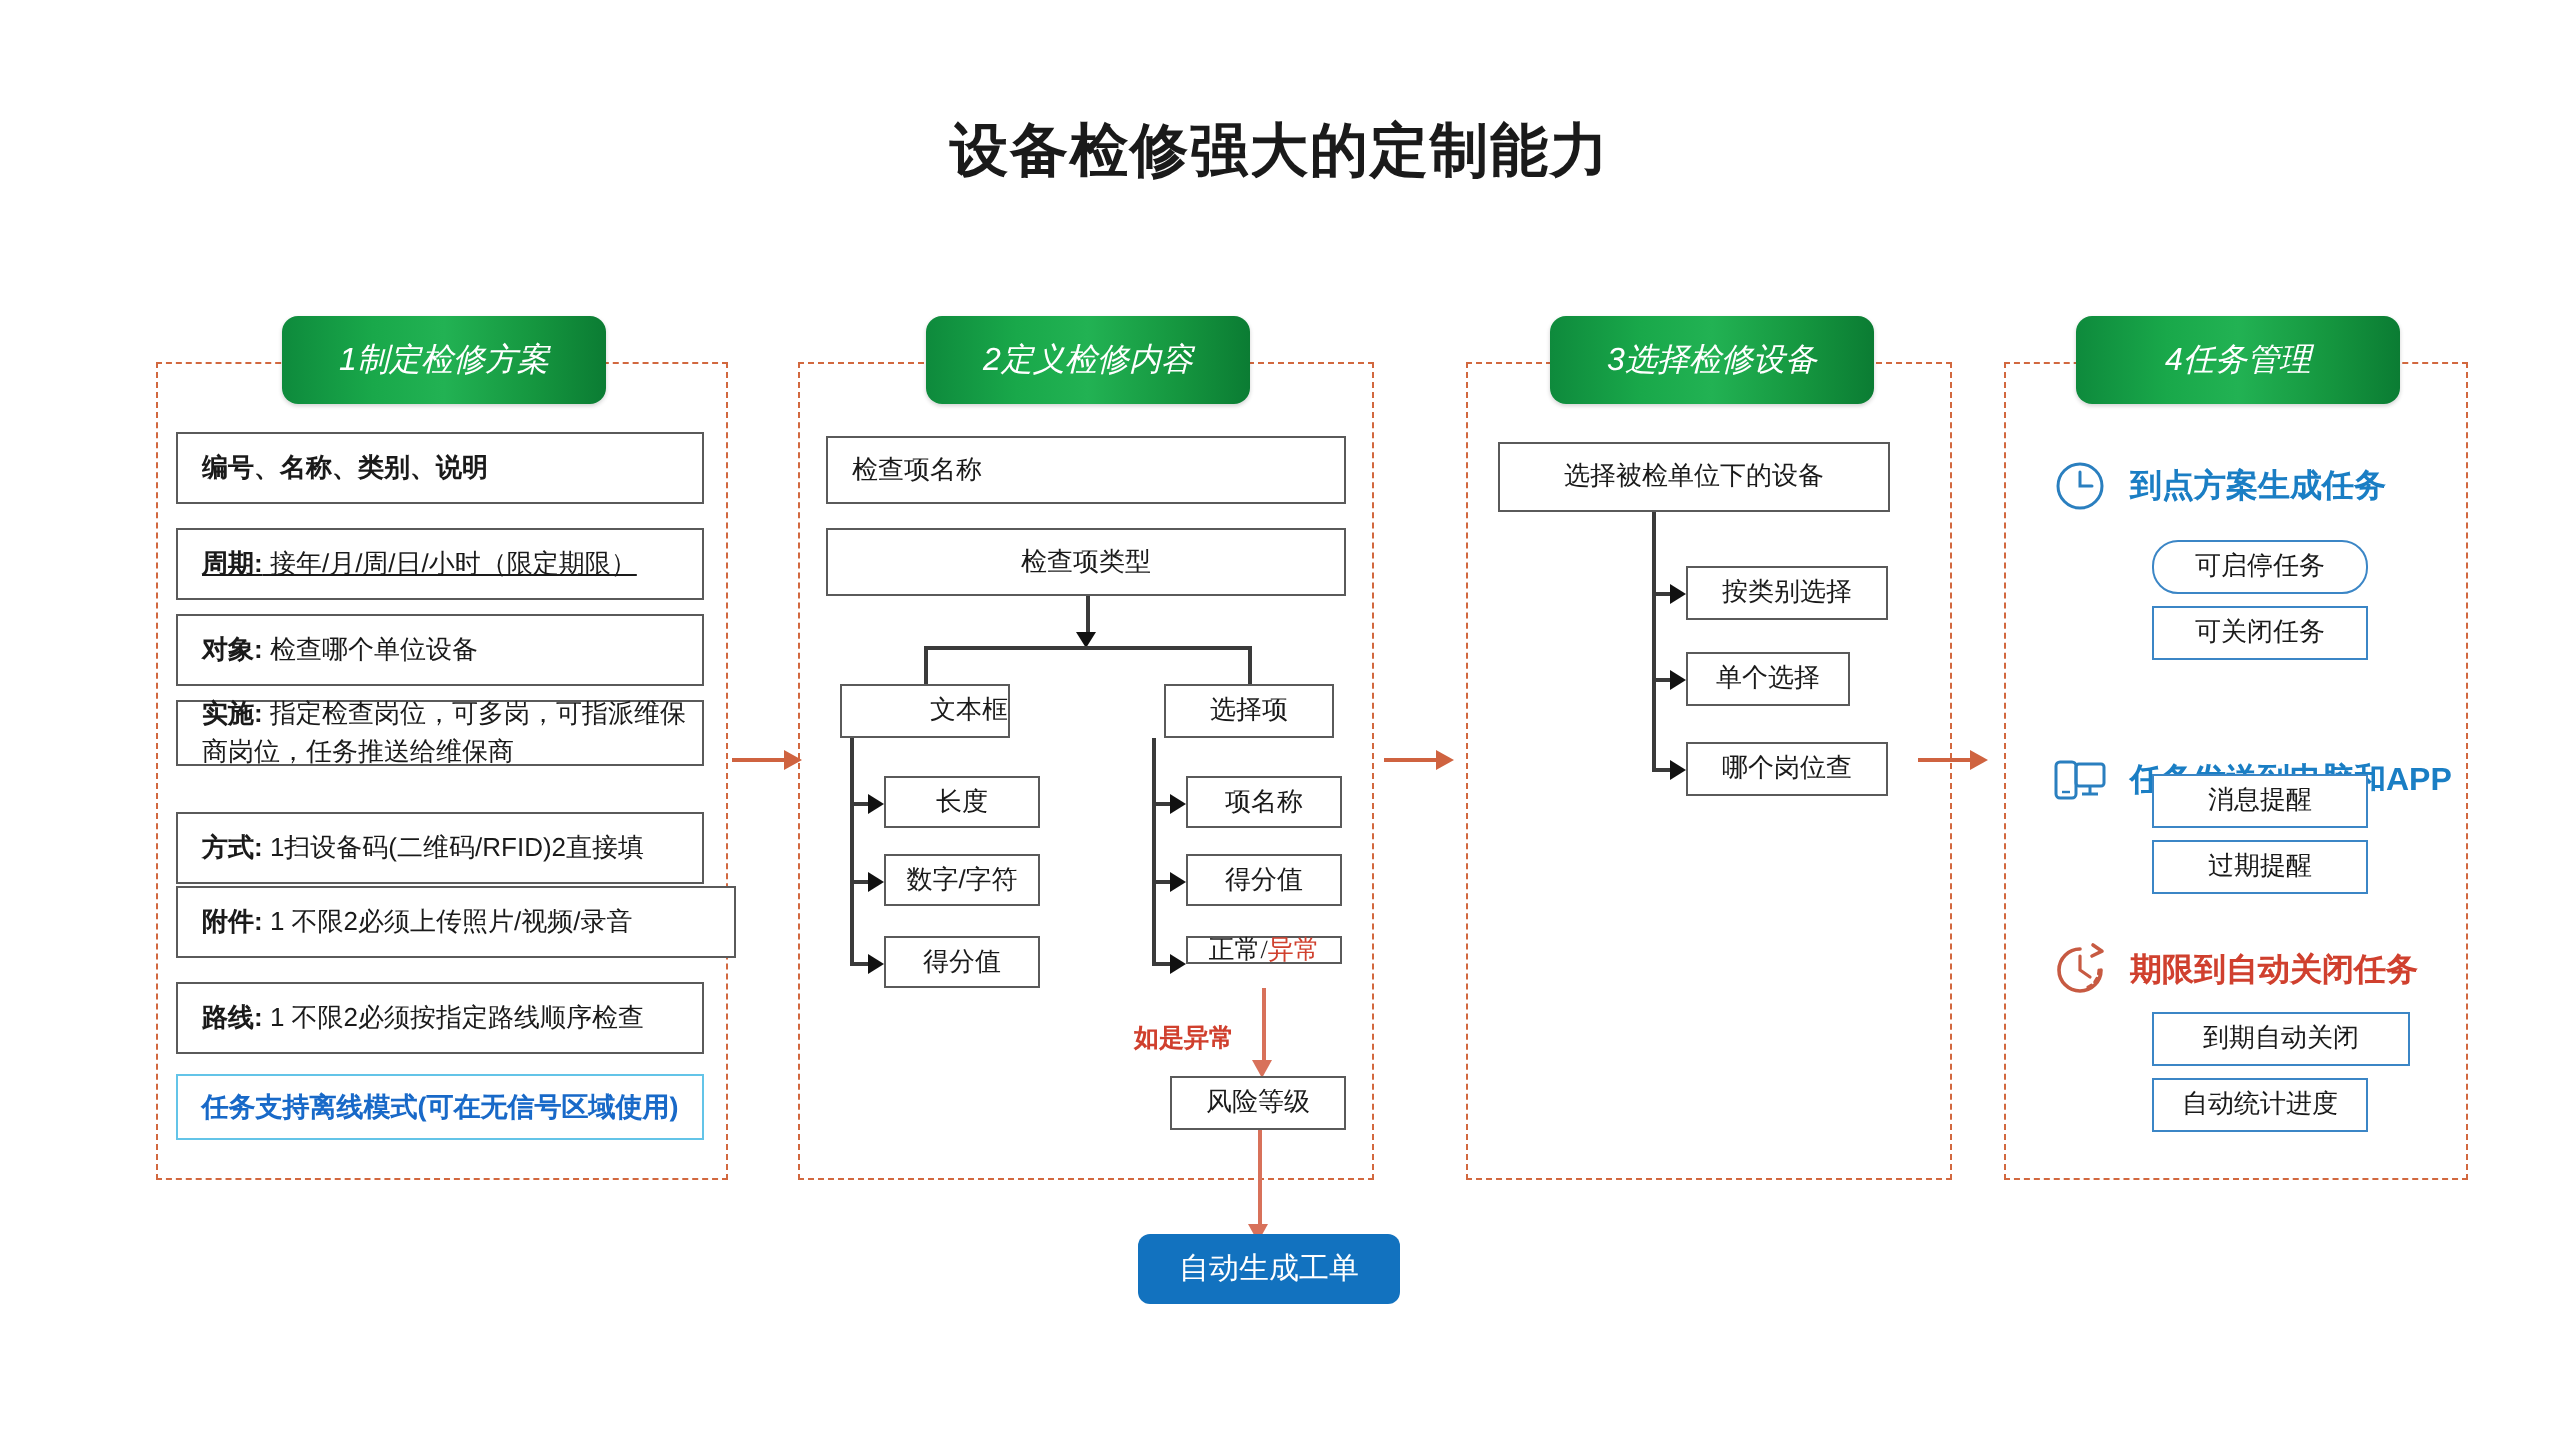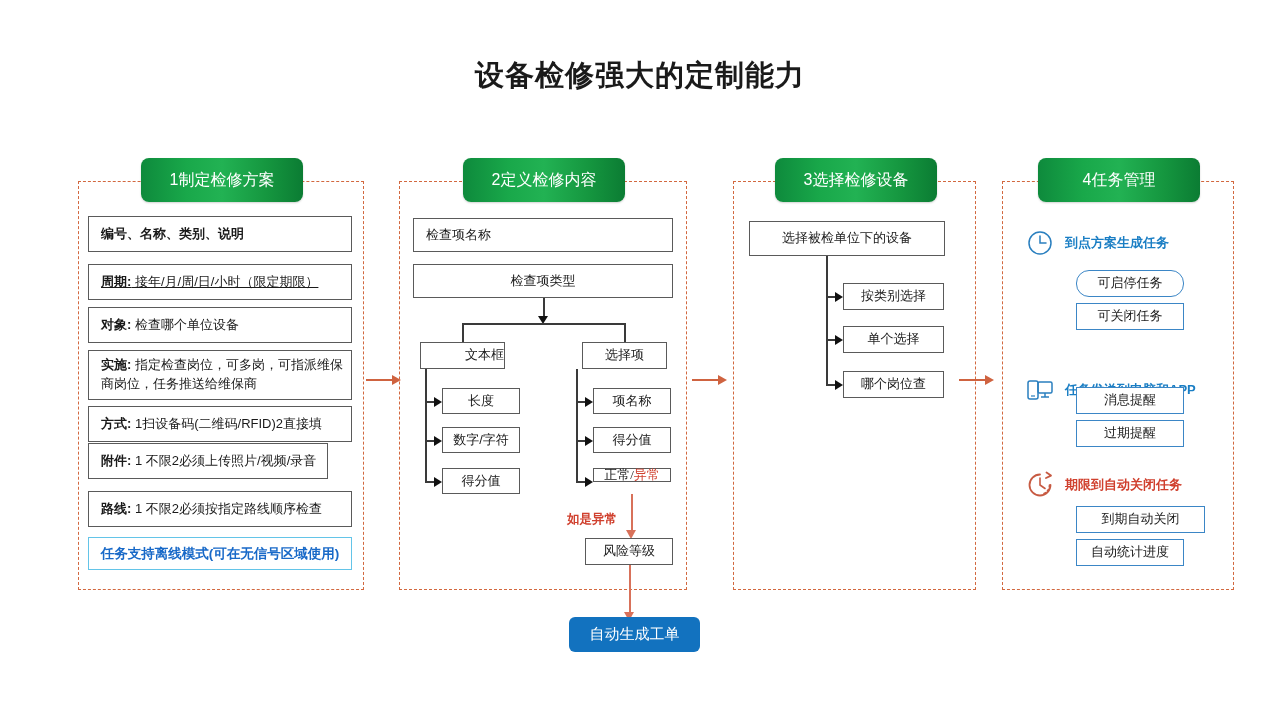--- a/index.html
+++ b/index.html
@@ -38,20 +38,21 @@
     top: -24px;
     height: 44px;
     border-radius: 8px;
     background: linear-gradient(90deg, #0e8a3c 0%, #19a84a 28%, #22b253 50%, #15963f 78%, #0b7c33 100%);
     color: #ffffff;
     font-size: 16px;
     display: flex;
     align-items: center;
     justify-content: center;
     box-shadow: 0 1px 2px rgba(0,0,0,.18);
+    font-style: italic;
   }
 
   
   .box {
     position: absolute;
     box-sizing: border-box;
     border: 1px solid #5a5a5a;
     background: #ffffff;
     display: flex;
     align-items: center;
@@ -129,21 +130,21 @@
   .red-inline { color: #d0402e; }
 
   
   .feat {
     position: absolute;
     display: flex;
     align-items: center;
     gap: 10px;
   }
   .feat-label {
-    font-size: 13px;
+    font-size: 16px;
     font-weight: bold;
     white-space: nowrap;
   }
   .feat-label.blue { color: #1a7ec4; }
   .feat-label.red  { color: #d0402e; }
   .feat-icon { width: 30px; height: 30px; flex: 0 0 30px; }
 </style>
 </head>
 <body>
 
@@ -160,29 +161,29 @@
 </div>
 
 <div class="box left bold-lead" style="left:88px; top:264px; width:264px; height:36px;text-decoration:underline;">
   <span><b>周期:</b><span> 接年/月/周/日/小时（限定期限）</span></span>
 </div>
 
 <div class="box left bold-lead" style="left:88px; top:307px; width:264px; height:36px;">
   <span><b>对象:</b><span> 检查哪个单位设备</span></span>
 </div>
 
-<div class="box left bold-lead" style="left:88px; top:350px; width:264px; height:50px; padding-right:8px;">
+<div class="box left bold-lead" style="left:88px; top:350px; width:264px; height:33px; padding-right:8px;">
   <span><b>实施:</b><span> 指定检查岗位，可多岗，可指派维保商岗位，任务推送给维保商</span></span>
 </div>
 
 <div class="box left bold-lead" style="left:88px; top:406px; width:264px; height:36px;">
   <span><b>方式:</b><span> 1扫设备码(二维码/RFID)2直接填</span></span>
 </div>
 
-<div class="box left bold-lead" style="left:88px; top:443px; width:240px; height:36px;align-items:center;">
+<div class="box left bold-lead" style="left:88px; top:443px; width:280px; height:36px;align-items:center;">
   <span><b>附件:</b><span> 1 不限2必须上传照片/视频/录音</span></span>
 </div>
 
 <div class="box left bold-lead" style="left:88px; top:491px; width:264px; height:36px;">
   <span><b>路线:</b><span> 1 不限2必须按指定路线顺序检查</span></span>
 </div>
 
 <div class="box lightblue-border" style="left:88px; top:537px; width:264px; height:33px;">
   <span>任务支持离线模式(可在无信号区域使用)</span>
 </div>
@@ -285,21 +286,21 @@
 <div class="ln-h" style="left:826px; top:296px; width:12px;"></div>
 <div class="arrow-r" style="left:835px; top:292px;"></div>
 <div class="ln-h" style="left:826px; top:339px; width:12px;"></div>
 <div class="arrow-r" style="left:835px; top:335px;"></div>
 <div class="ln-h" style="left:826px; top:384px; width:12px;"></div>
 <div class="arrow-r" style="left:835px; top:380px;"></div>
 
 <div class="box center" style="left:843px; top:283px; width:101px; height:27px;">
   <span>按类别选择</span>
 </div>
-<div class="box center" style="left:843px; top:326px; width:101px; height:27px;">
+<div class="box center" style="left:843px; top:326px; width:82px; height:27px;">
   <span>单个选择</span>
 </div>
 <div class="box center" style="left:843px; top:371px; width:101px; height:27px;">
   <span>哪个岗位查</span>
 </div>
 
 <div class="oln-h" style="left:959px; top:379px; width:28px;"></div>
 <div class="oarrow-r" style="left:985px; top:375px;"></div>
 
 <div class="panel" style="left:1002px; top:181px; width:232px; height:409px;">

